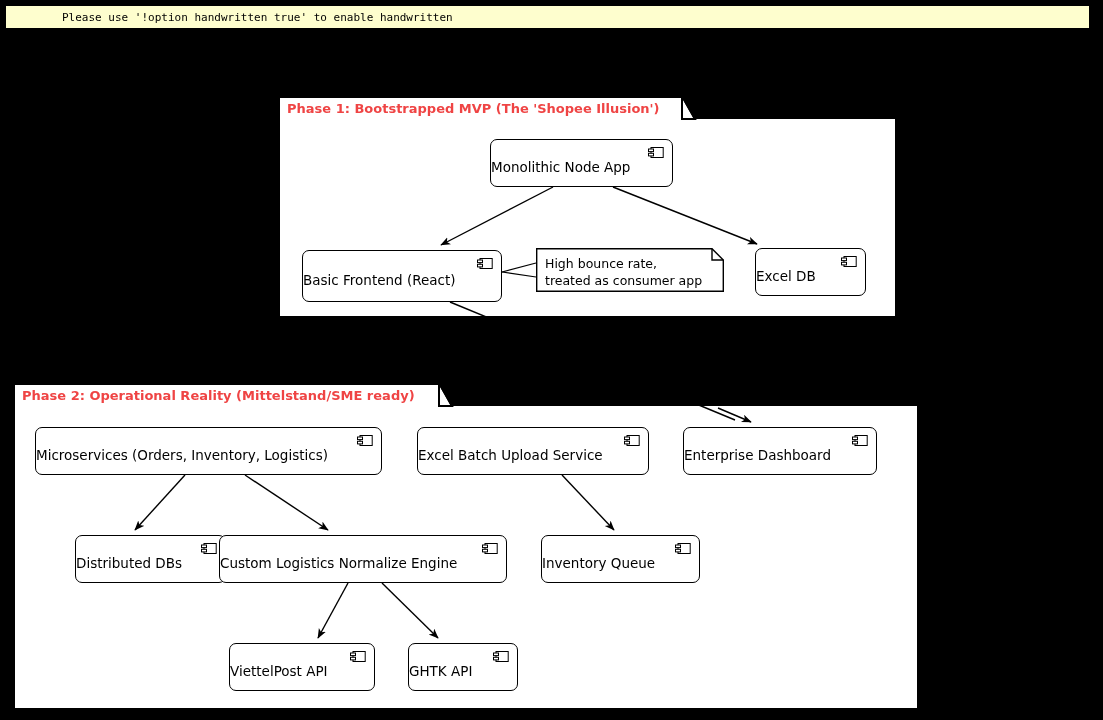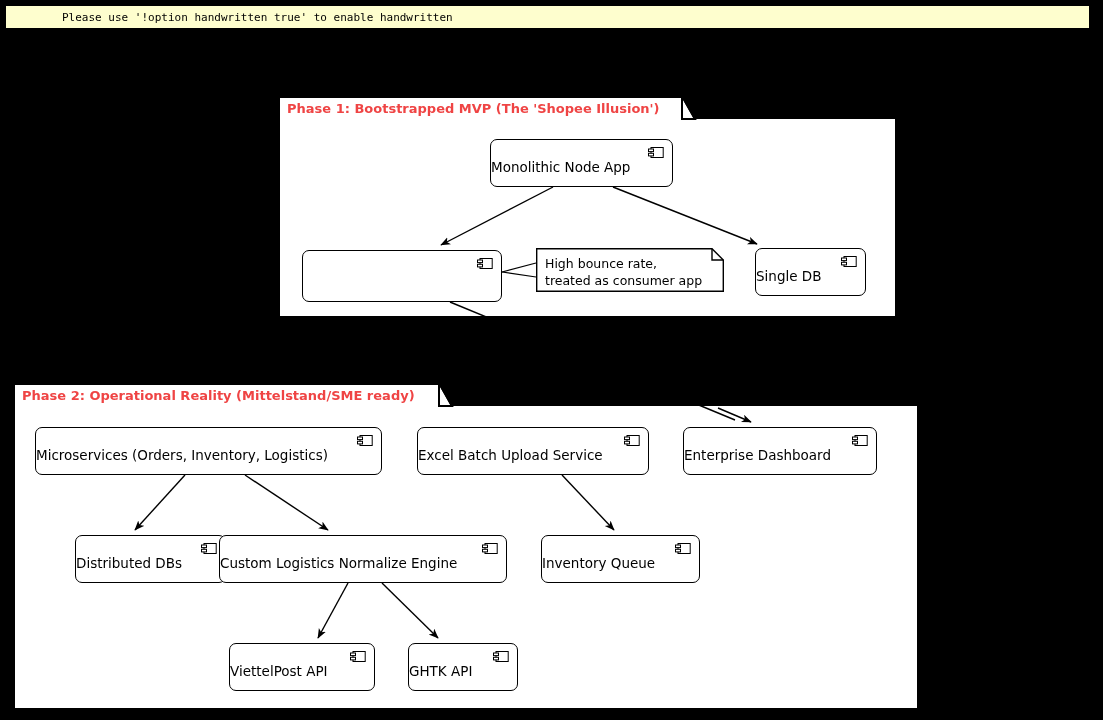--- a/index.html
+++ b/index.html
@@ -171,29 +171,30 @@
     </svg>
     <span class="clabel">Monolithic Node App</span>
   </div>
 
   <div class="component" style="left:302px; top:250px; width:200px; height:52px;">
     <svg class="comp-icon" viewBox="0 0 16 11">
       <rect x="3" y="0.5" width="12.2" height="10" fill="#FFFFFF" stroke="#000000" stroke-width="1"></rect>
       <rect x="0.5" y="2" width="5" height="2.6" fill="#FFFFFF" stroke="#000000" stroke-width="1"></rect>
       <rect x="0.5" y="6.3" width="5" height="2.6" fill="#FFFFFF" stroke="#000000" stroke-width="1"></rect>
     </svg>
+    <span class="clabel">Basic Frontend (React)</span>
   </div>
 
   <div class="component" style="left:755px; top:248px; width:111px; height:48px;">
     <svg class="comp-icon" viewBox="0 0 16 11">
       <rect x="3" y="0.5" width="12.2" height="10" fill="#FFFFFF" stroke="#000000" stroke-width="1"></rect>
       <rect x="0.5" y="2" width="5" height="2.6" fill="#FFFFFF" stroke="#000000" stroke-width="1"></rect>
       <rect x="0.5" y="6.3" width="5" height="2.6" fill="#FFFFFF" stroke="#000000" stroke-width="1"></rect>
     </svg>
-    <span class="clabel">Single DB</span>
+    <span class="clabel">Excel DB</span>
   </div>
 
   <div class="note" style="left:536px; top:248px; width:188px; height:44px;">
     <svg width="188" height="44" viewBox="0 0 188 44" style="position:absolute;left:0;top:0;">
       <path d="M0.7,0.7 L176,0.7 L187.3,12 L187.3,43.3 L0.7,43.3 Z" fill="#FFFFFF" stroke="#000000" stroke-width="1.4"></path>
       <path d="M176,0.7 L176,12 L187.3,12" fill="none" stroke="#000000" stroke-width="1.4"></path>
     </svg>
     <div class="ntext"><span>High bounce rate,</span>
 <span>treated as consumer app</span></div>
   </div>

